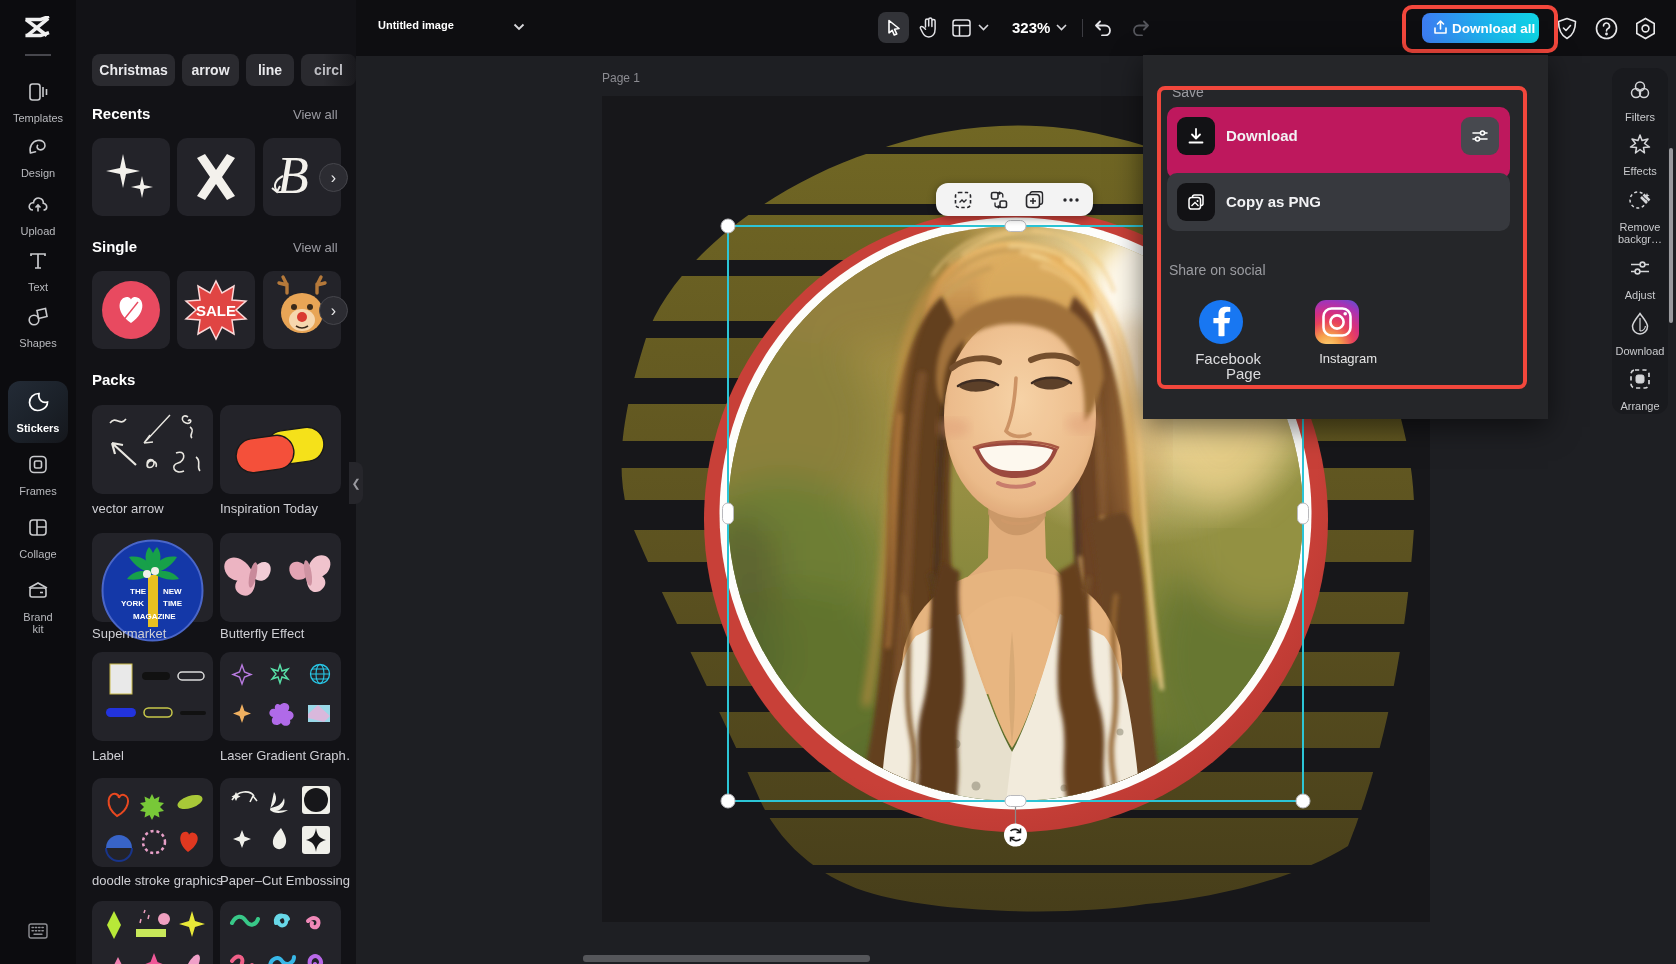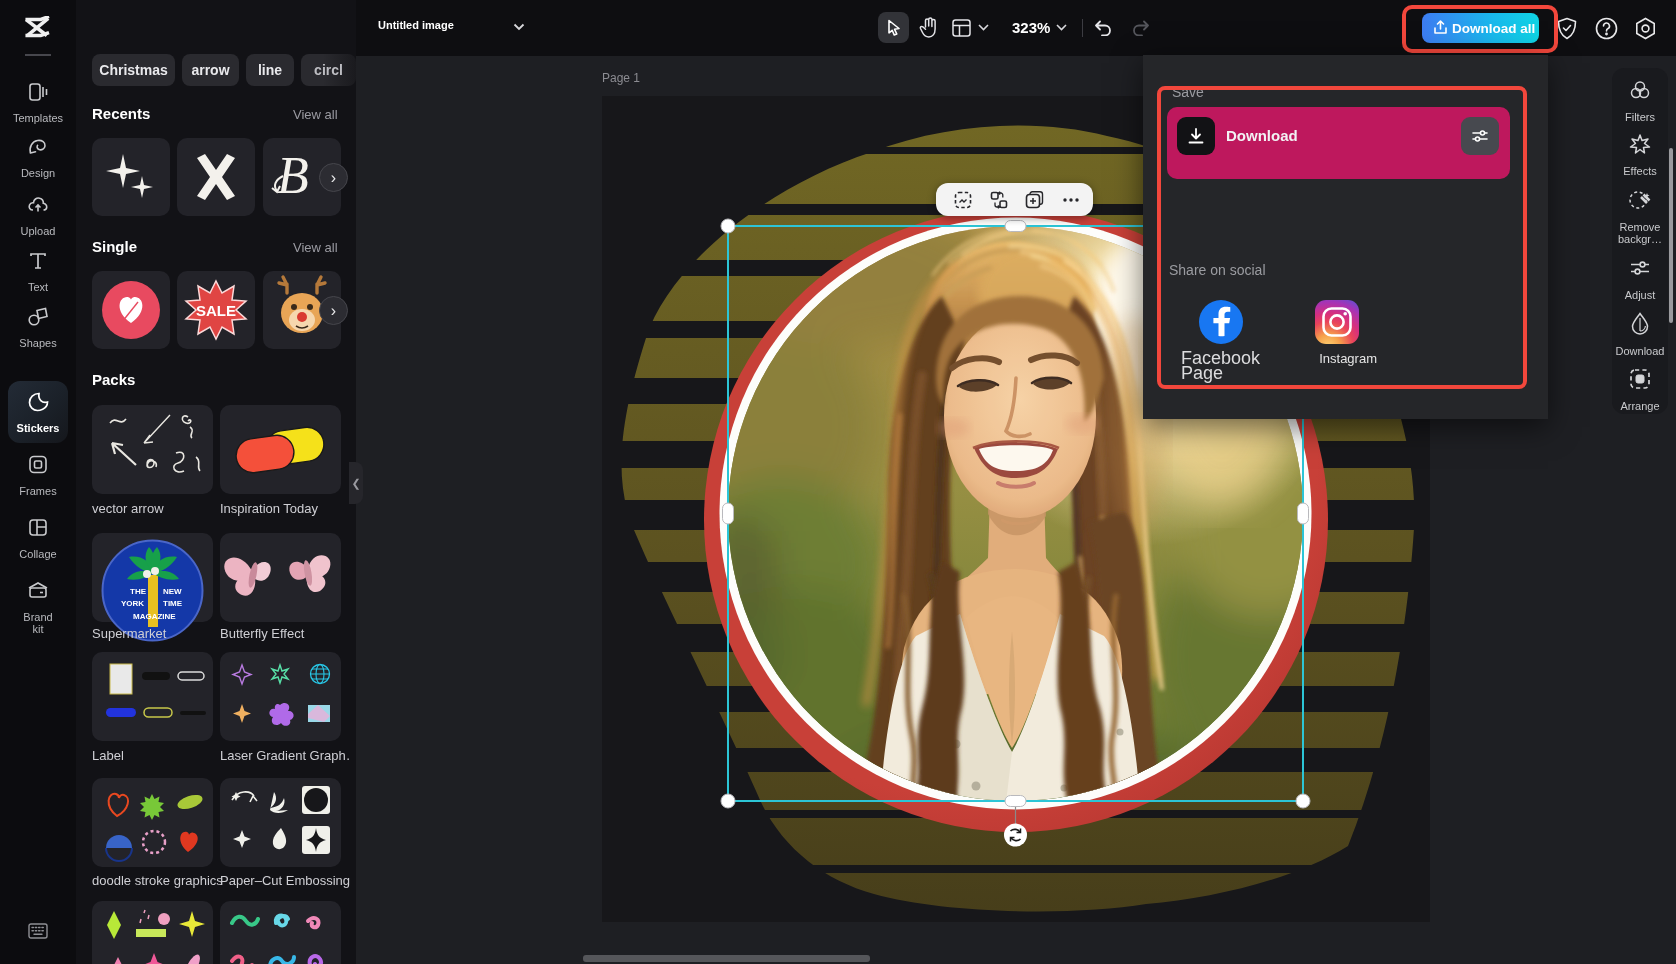--- a/index.html
+++ b/index.html
@@ -579,32 +579,42 @@
           <path d="M9 2 V11 M5 7.5 L9 11.5 L13 7.5 M2.5 15.5 H15.5"></path>
         </svg>
     <span class="abs" style="left:59px;top:20px;color:#f2f2f4;font-size:15px;font-weight:bold">Download</span>
     <div class="abs" style="left:294px;top:10px;width:38px;height:38px;background:#47494f;border-radius:9px"></div>
     <svg class="abs" style="left:303px;top:19px" width="20" height="20" viewBox="0 0 20 20" fill="none" stroke="#fff" stroke-width="1.6" stroke-linecap="round">
           <path d="M3 7 H17 M3 13 H17"></path>
           <circle cx="12.5" cy="7" r="2" fill="#47494f"></circle>
           <circle cx="7.5" cy="13" r="2" fill="#47494f"></circle>
         </svg>
   </div>
+  <div class="abs" style="left:24px;top:118px;width:343px;height:58px;background:#37393e;border-radius:10px">
+    <div class="abs" style="left:10px;top:10px;width:38px;height:38px;background:#121215;border-radius:9px"></div>
+    <svg class="abs" style="left:20px;top:20px" width="18" height="18" viewBox="0 0 18 18" fill="none" stroke="#fff" stroke-width="1.5">
+          <rect x="2" y="4.5" width="11.5" height="11.5" rx="2.6"></rect>
+          <path d="M5.5 4.5 V4 a 2 2 0 0 1 2 -2 H14 a 2 2 0 0 1 2 2 V10.5 a 2 2 0 0 1 -2 2"></path>
+          <path d="M4.5 13 L8 9.5 L11.5 13" stroke-width="1.3"></path>
+          <circle cx="10.5" cy="8" r="1" fill="#fff" stroke="none"></circle>
+        </svg>
+    <span class="abs" style="left:59px;top:20px;color:#f2f2f4;font-size:15px;font-weight:bold">Copy as PNG</span>
+  </div>
   <span class="abs" style="left:26px;top:207px;color:#9b9ca1;font-size:14px">Share on social</span>
   <svg class="abs" style="left:56px;top:245px" width="44" height="44" viewBox="0 0 44 44">
         <circle cx="22" cy="22" r="22" fill="#1877f2"></circle>
         <path d="M30.2 23.2 l0.9 -5.2 h-5.6 v-3.4 c0 -1.5 0.8 -2.9 3.2 -2.9 h2.6 V7.2 c0 0 -2.3 -0.35 -4.4 -0.35 c-4.5 0 -7.4 2.6 -7.4 7.1 v4.1 h-5.1 v5.2 h5.1 V36 a22 22 0 0 0 6 0 V23.2 Z" fill="#fff"></path>
       </svg>
   <div class="abs" style="left:172px;top:245px;width:44px;height:44px;border-radius:11px;background:radial-gradient(circle at 30% 107%, #fed373 0%, #f6a14b 22%, #e9445a 45%, #d62f7e 60%, #a633b5 80%, #5155d8 100%)"></div>
   <svg class="abs" style="left:172px;top:245px" width="44" height="44" viewBox="0 0 44 44" fill="none" stroke="#fff" stroke-width="2.6">
         <rect x="8.5" y="8.5" width="27" height="27" rx="8"></rect>
         <circle cx="22" cy="22" r="6.6"></circle>
         <circle cx="30.2" cy="13.8" r="1.8" fill="#fff" stroke="none"></circle>
       </svg>
-  <div class="abs" style="left:38px;top:296px;width:80px;text-align:left;color:#dcdcde;font-size:18px;line-height:15px">Facebook<br>Page</div>
+  <div class="abs" style="left:38px;top:296px;width:80px;text-align:right;color:#dcdcde;font-size:15px;line-height:15px">Facebook<br>Page</div>
   <div class="abs" style="left:154px;top:296px;width:80px;text-align:right;color:#e5e5e5;font-size:13px">Instagram</div>
   <div class="abs" style="left:14px;top:31px;width:370px;height:303px;border:4px solid #f2473c;border-radius:8px"></div>
 </div>
 
 <div class="abs" style="left:1612px;top:68px;width:56px;height:346px;background:#191a1e;border-radius:12px;z-index:20">
   <div class="railitem" style="top:11px;left:0;width:56px;color:#c9cacd">
     <svg width="24" height="22" viewBox="0 0 24 22" fill="none" stroke="#d4d5d8" stroke-width="1.5">
           <circle cx="12" cy="7.5" r="4.5"></circle>
           <circle cx="8" cy="14" r="4.5"></circle>
           <circle cx="16" cy="14" r="4.5"></circle>

